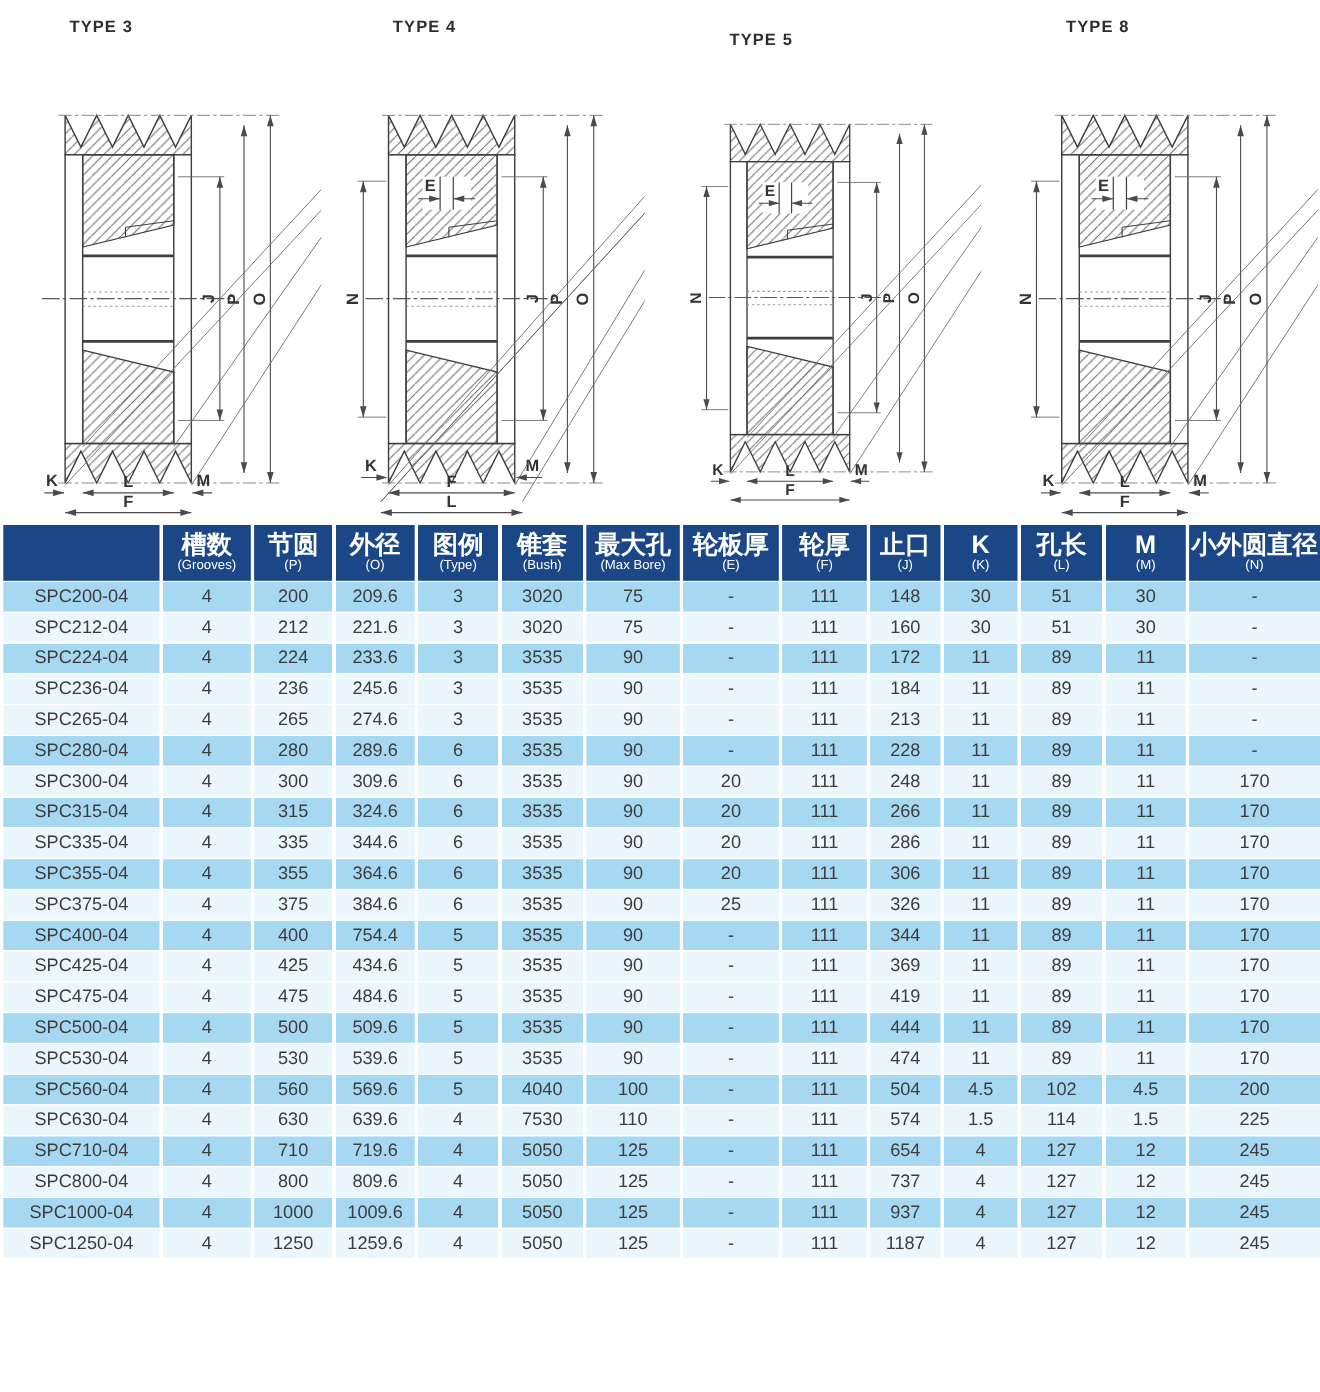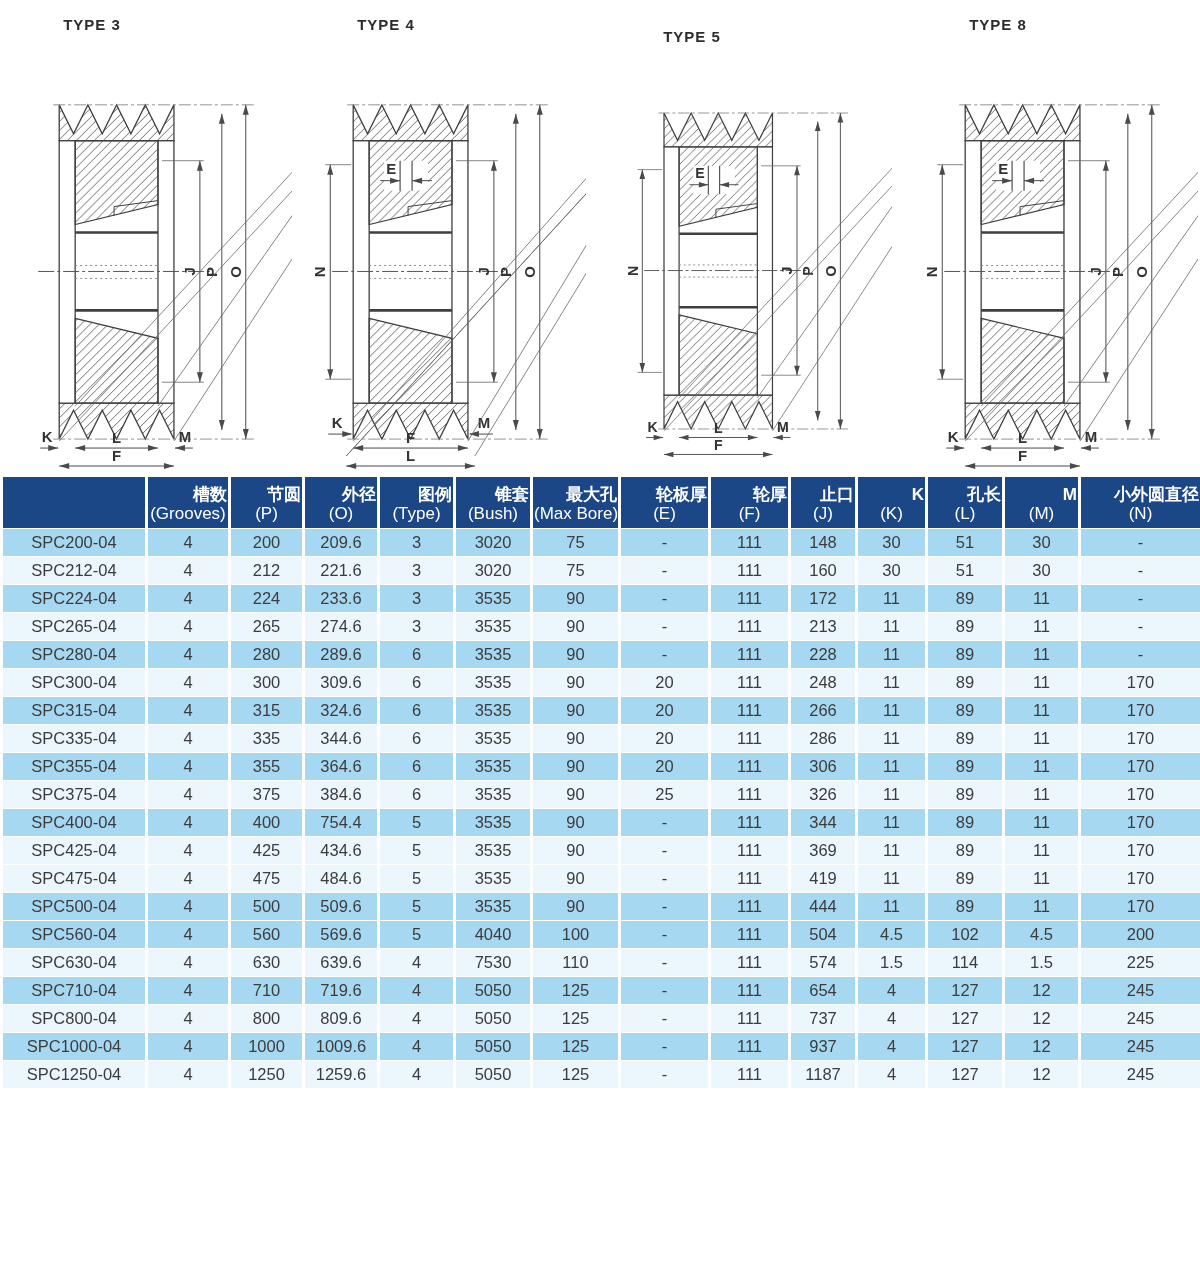--- a/index.html
+++ b/index.html
@@ -14,22 +14,22 @@
           margin-top:16px;margin-bottom:2px;white-space:nowrap;}
   .panel svg{display:block;}
 
   
   table.spec{border-collapse:collapse;table-layout:fixed;width:1200px;margin-top:2px;}
   table.spec th,table.spec td{
     border:1px solid #ffffff;border-left-width:3px;border-right-width:3px;
     text-align:center;vertical-align:middle;overflow:hidden;white-space:nowrap;
   }
   table.spec thead th{background:#1b4787;color:#ffffff;padding:8px 1px 7px;}
-  table.spec thead .zh{font-size:17px;font-weight:700;line-height:20px;text-align:right;}
-  table.spec thead .en{font-size:17px;font-weight:400;line-height:15px;margin-top:1px;}
+  table.spec thead .zh{font-size:23px;font-weight:700;line-height:20px;}
+  table.spec thead .en{font-size:12px;font-weight:400;line-height:15px;margin-top:1px;}
   table.spec td{font-size:16.5px;color:#3c3c3c;height:27px;padding:0 1px;}
   table.spec tr.light td{background:#a6d8f2;}
   table.spec tr.pale  td{background:#ecf6fd;}
 </style>
 </head>
 <body>
 
 <div class="page">
 
   <div class="drawings">
@@ -426,20 +426,36 @@
           <td>90</td>
           <td>-</td>
           <td>111</td>
           <td>172</td>
           <td>11</td>
           <td>89</td>
           <td>11</td>
           <td>-</td>
         </tr>
         <tr class="pale">
+          <td>SPC236-04</td>
+          <td>4</td>
+          <td>236</td>
+          <td>245.6</td>
+          <td>3</td>
+          <td>3535</td>
+          <td>90</td>
+          <td>-</td>
+          <td>111</td>
+          <td>184</td>
+          <td>11</td>
+          <td>89</td>
+          <td>11</td>
+          <td>-</td>
+        </tr>
+        <tr class="pale">
           <td>SPC265-04</td>
           <td>4</td>
           <td>265</td>
           <td>274.6</td>
           <td>3</td>
           <td>3535</td>
           <td>90</td>
           <td>-</td>
           <td>111</td>
           <td>213</td>
@@ -596,20 +612,36 @@
           <td>SPC500-04</td>
           <td>4</td>
           <td>500</td>
           <td>509.6</td>
           <td>5</td>
           <td>3535</td>
           <td>90</td>
           <td>-</td>
           <td>111</td>
           <td>444</td>
+          <td>11</td>
+          <td>89</td>
+          <td>11</td>
+          <td>170</td>
+        </tr>
+        <tr class="pale">
+          <td>SPC530-04</td>
+          <td>4</td>
+          <td>530</td>
+          <td>539.6</td>
+          <td>5</td>
+          <td>3535</td>
+          <td>90</td>
+          <td>-</td>
+          <td>111</td>
+          <td>474</td>
           <td>11</td>
           <td>89</td>
           <td>11</td>
           <td>170</td>
         </tr>
         <tr class="light">
           <td>SPC560-04</td>
           <td>4</td>
           <td>560</td>
           <td>569.6</td>

